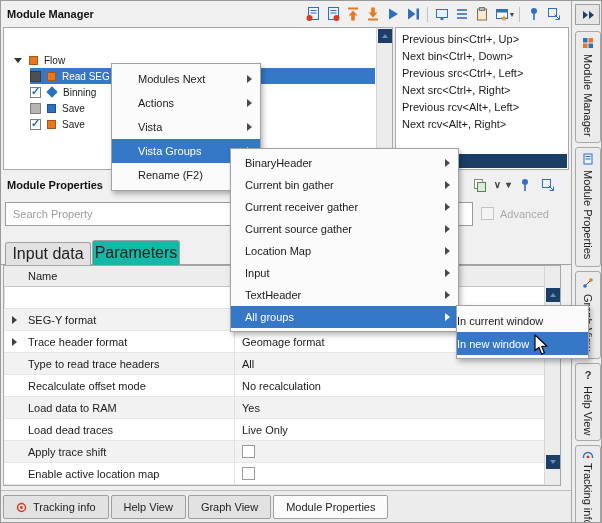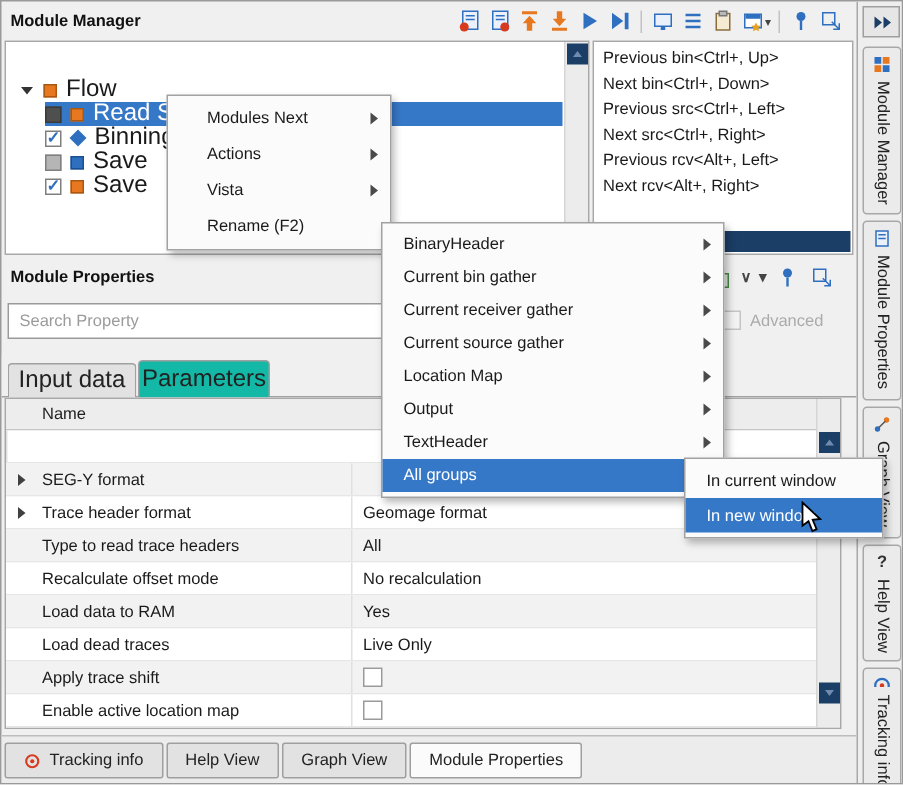--- a/index.html
+++ b/index.html
@@ -29,21 +29,21 @@
   .tree-row.selected { background:#3678c8; color:#fff; }
   .exp-down { width:0; height:0; border-top:5px solid #333; border-left:4px solid transparent; border-right:4px solid transparent; margin-right:7px; }
   .sq { width:9px; height:9px; margin-right:6px; flex:0 0 auto; }
   .sq.orange { background:#e87820; border:1px solid #a85812; }
   .sq.blue { background:#2f6fc0; border:1px solid #1d4e8f; }
   .diamond { width:8px; height:8px; background:#2f6fc0; transform:rotate(45deg); margin:0 7px 0 1px; flex:0 0 auto; }
   .cb { width:11px; height:11px; border:1px solid #7f7f7f; background:#fff; margin-right:6px; position:relative; flex:0 0 auto; }
   .cb.checked::after { content:"\2713"; color:#2f6fc0; font-size:11px; font-weight:bold; position:absolute; top:-3px; left:0; }
   .cb.dark { background:#4f4f4f; border-color:#3a3a3a; }
   .cb.gray { background:#b5b5b5; }
-  .tree-label { font-size:16px; }
+  .tree-label { font-size:10px; }
 
   
   .info-panel { position:absolute; left:394px; top:26px; width:174px; height:143px; background:#fff; border:1px solid #a8a8a8; padding:3px 6px; overflow:hidden; }
   .info-line { line-height:17px; font-size:11px; white-space:nowrap; }
   .info-hscroll { position:absolute; left:1px; right:1px; bottom:1px; height:14px; background:#1b3e66; }
 
   
   .mp-header { position:absolute; left:0; top:169px; width:570px; height:29px; display:flex; align-items:center; padding:0 6px; }
   .mp-toolbar { margin-left:auto; display:flex; align-items:center; gap:5px; margin-right:8px; }
   .txt-icon { font-size:10px; color:#444; font-weight:bold; }
@@ -90,24 +90,24 @@
   .vhelp { font-weight:bold; color:#333; font-size:11px; }
 
   
   .menu { position:absolute; background:#fbfbfb; border:1px solid #a2a2a2; box-shadow:2px 3px 5px rgba(0,0,0,0.28); padding:3px 0; z-index:50; }
   .mi { display:flex; align-items:center; padding-right:22px; position:relative; white-space:nowrap; color:#1a1a1a; }
   .mi .arrow { position:absolute; right:8px; width:0; height:0; border-left:5px solid #4a4a4a; border-top:4px solid transparent; border-bottom:4px solid transparent; }
   .mi.hl { background:#3678c8; color:#fff; }
   .mi.hl .arrow { border-left-color:#fff; }
   #menu1 { left:110px; top:62px; width:150px; }
   #menu1 .mi { height:24px; padding-left:26px; }
-  #menu2 { left:229px; top:147px; width:229px;margin-left:24px; }
+  #menu2 { left:229px; top:147px; width:229px; }
   #menu2 .mi { height:22px; padding-left:14px; }
   #menu3 { left:455px; top:304px; width:133px; }
-  #menu3 .mi { height:23px; padding-left:14px; }
+  #menu3 .mi { height:23px; }
 
   .cursor { position:absolute; left:530px; top:333px; z-index:100; }
 </style>
 </head>
 <body>
 
 <div class="app">
 
   <div class="mm-header">
     <span class="panel-title">Module Manager</span>
@@ -434,20 +434,24 @@
         <span class="arrow"></span>
       </div>
     <div class="mi">
         <span>Actions</span>
         <span class="arrow"></span>
       </div>
     <div class="mi">
         <span>Vista</span>
         <span class="arrow"></span>
       </div>
+    <div class="mi hl">
+        <span>Vista Groups</span>
+        <span class="arrow"></span>
+      </div>
     <div class="mi">
         <span>Rename (F2)</span>
       </div>
   </div>
 
   <div class="menu" id="menu2">
     <div class="mi">
         <span>BinaryHeader</span>
         <span class="arrow"></span>
       </div>
@@ -461,21 +465,21 @@
       </div>
     <div class="mi">
         <span>Current source gather</span>
         <span class="arrow"></span>
       </div>
     <div class="mi">
         <span>Location Map</span>
         <span class="arrow"></span>
       </div>
     <div class="mi">
-        <span>Output</span>
+        <span>Input</span>
         <span class="arrow"></span>
       </div>
     <div class="mi">
         <span>TextHeader</span>
         <span class="arrow"></span>
       </div>
     <div class="mi hl">
         <span>All groups</span>
         <span class="arrow"></span>
       </div>

